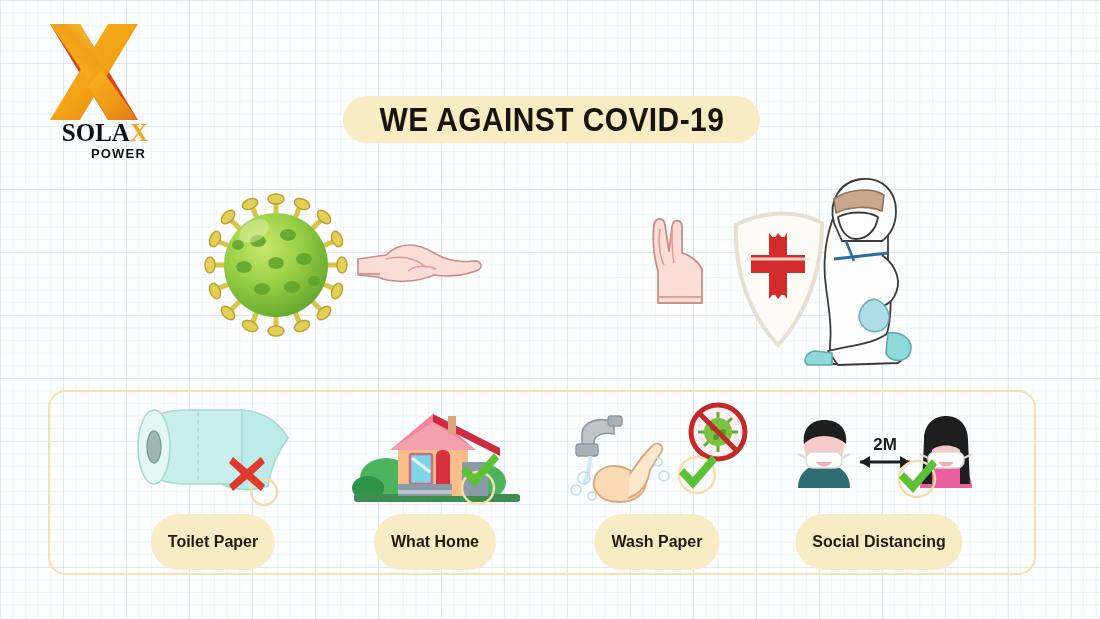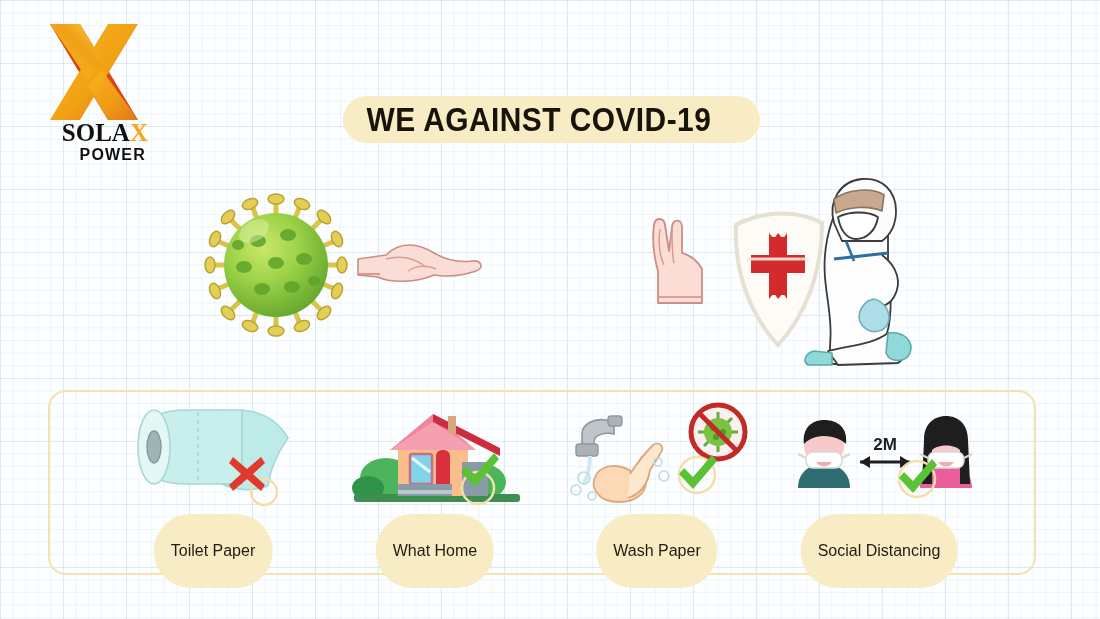--- a/index.html
+++ b/index.html
@@ -52,33 +52,33 @@
   .logo-sub {
     position: absolute;
     left: 8px;
     top: 124px;
     width: 104px;
     text-align: right;
     padding-right: 2px;
     box-sizing: border-box;
     font-family: "Liberation Sans", sans-serif;
     font-weight: bold;
-    font-size: 16px;
+    font-size: 13px;
     letter-spacing: 1.2px;
     color: #111111;
   }
 
   
   .pill {
     position: absolute;
     background: #F8ECC4;
     border-radius: 999px;
     display: flex;
     align-items: center;
-    justify-content: flex-start;
+    justify-content: center;
     box-sizing: border-box;
   }
   .pill-title {
     left: 343px;
     top: 96px;
     width: 417px;
     height: 47px;
   }
   .pill-title span {
     font-family: "Liberation Sans Narrow", "Liberation Sans", sans-serif;
@@ -129,29 +129,29 @@
     position: absolute;
     left: 0; top: 8px;
     width: 222px; height: 108px;
   }
   .tip-pill {
     position: absolute;
     left: 50%;
     transform: translateX(-50%);
     top: 122px;
     height: 42px;
-    padding: 16px 17px;
+    padding: 7px 17px;
     background: #F8ECC4;
     border-radius: 999px;
     display: flex;
     align-items: center;
     justify-content: center;
     white-space: nowrap;
     font-family: "Liberation Sans", sans-serif;
-    font-weight: normal;
+    font-weight: bold;
     font-size: 16px;
     color: #231b10;
   }
   .check, .cross {
     position: absolute;
     width: 46px;
     height: 46px;
   }
 </style>
 </head>

